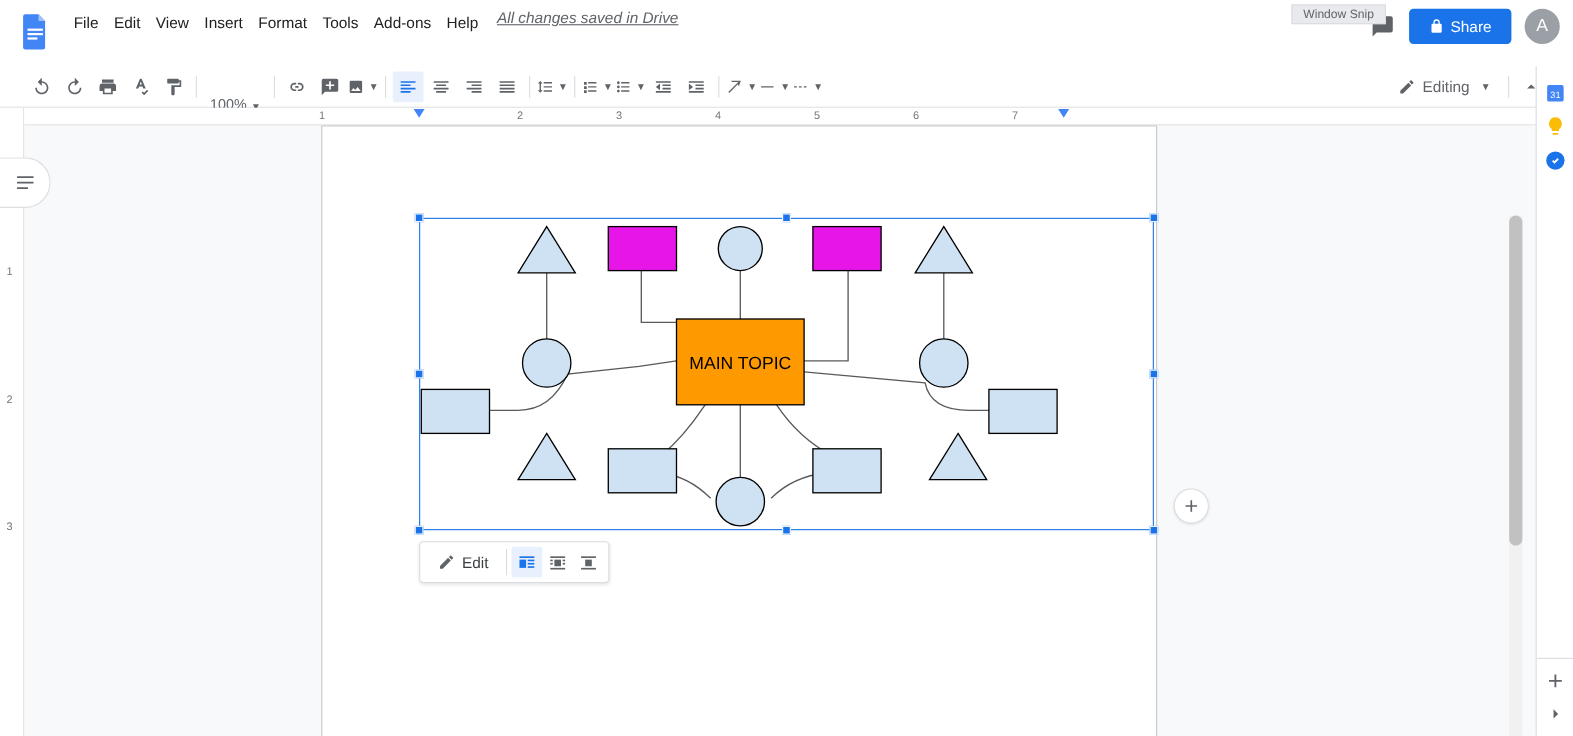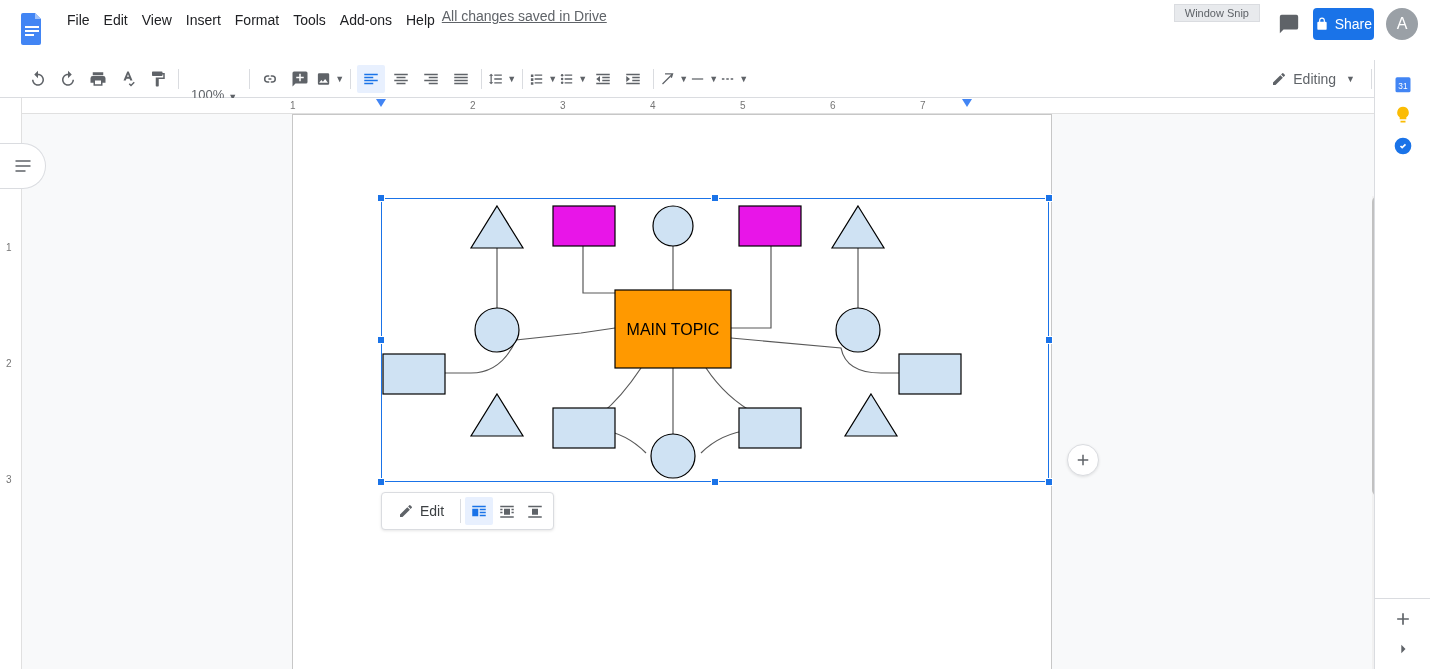--- a/index.html
+++ b/index.html
@@ -6,25 +6,25 @@
 body { font-family: Arial, sans-serif; font-size: 13px; color: #202124; background: #fff; overflow: hidden; width: 1430px; height: 669px; position: relative; }
 .header { display: flex; align-items: flex-start; padding: 8px 12px 0 12px; height: 60px; }
 .doc-icon { width: 40px; height: 40px; margin-right: 8px; display: flex; align-items: center; justify-content: center; cursor: pointer; }
 .doc-icon svg { display: block; }
 .title-area { flex: 1; }
 .title-row { display: flex; align-items: center; height: 24px; }
 .doc-title { font-size: 18px; color: #5f6368; padding: 2px 6px; cursor: text; }
 .title-icon { width: 24px; height: 24px; display: flex; align-items: center; justify-content: center; color: #5f6368; cursor: pointer; margin-left: 2px; }
 .menu-row { display: flex; height: 28px; }
 .menu-item { padding: 4px 7px; cursor: pointer; color: #202124; font-size: 14px; }
-.save-status { color: #5f6368; text-decoration: underline; font-size: 14px; cursor: pointer; }
+.save-status { margin-left: 10px; color: #5f6368; text-decoration: underline; font-size: 14px; cursor: pointer; font-style: italic; }
 .header-right { display: flex; align-items: center; gap: 12px; }
 .window-snip { position: absolute; top: 4px; right: 170px; background: #e8eaed; color: #5f6368; font-size: 11px; padding: 2px 10px; border: 1px solid #dadce0; }
 .comment-icon { width: 24px; height: 24px; display: flex; align-items: center; justify-content: center; color: #5f6368; cursor: pointer; }
-.share-btn { background: #1a73e8; color: #fff; border: none; border-radius: 4px; padding: 8px 2px; font-size: 14px; font-weight: 500; cursor: pointer; display: flex; align-items: center; gap: 6px; }
+.share-btn { background: #1a73e8; color: #fff; border: none; border-radius: 4px; padding: 8px 18px; font-size: 14px; font-weight: 500; cursor: pointer; display: flex; align-items: center; gap: 6px; }
 .avatar { width: 32px; height: 32px; border-radius: 50%; background: #9aa0a6; color: #fff; display: flex; align-items: center; justify-content: center; font-size: 16px; cursor: pointer; }
 .toolbar { display: flex; align-items: center; height: 38px; border-bottom: 1px solid #dadce0; padding: 0 24px 0 24px; gap: 2px; }
 .tb-btn { width: 28px; height: 28px; display: flex; align-items: center; justify-content: center; color: #5f6368; cursor: pointer; border-radius: 2px; position: relative; }
 .tb-btn.active { background: #e8f0fe; color: #1a73e8; }
 .tb-sep { width: 1px; height: 20px; background: #dadce0; margin: 0 4px; }
 .zoom { display: flex; align-items: flex-end; padding: 0 6px; cursor: pointer; color: #5f6368; font-size: 13px; margin-top: 32px; }
 .dropdown-arrow { font-size: 9px; margin-left: 4px; color: #5f6368; }
 .tb-spacer { flex: 1; }
 .editing-btn { display: flex; align-items: center; gap: 6px; padding: 4px 10px; cursor: pointer; color: #5f6368; font-size: 14px; }
 .canvas-area { position: relative; background: #f8f9fa; height: 571px; display: flex; }
@@ -38,21 +38,21 @@
 .sel-handle { position: absolute; width: 8px; height: 8px; background: #1a73e8; border: 1px solid #fff; }
 .h-tl { top: -4px; left: -4px; } .h-tm { top: -4px; left: calc(50% - 4px); } .h-tr { top: -4px; right: -4px; }
 .h-ml { top: calc(50% - 4px); left: -4px; } .h-mr { top: calc(50% - 4px); right: -4px; }
 .h-bl { bottom: -4px; left: -4px; } .h-bm { bottom: -4px; left: calc(50% - 4px); } .h-br { bottom: -4px; right: -4px; }
 .img-toolbar { position: absolute; bottom: -48px; left: 0; background: #fff; border: 1px solid #dadce0; border-radius: 4px; display: flex; align-items: center; padding: 4px; box-shadow: 0 1px 3px rgba(0,0,0,.1); }
 .img-tb-btn { padding: 6px 12px; display: flex; align-items: center; gap: 6px; cursor: pointer; color: #3c4043; font-size: 14px; border-radius: 2px; }
 .img-tb-icon { width: 28px; height: 28px; display: flex; align-items: center; justify-content: center; cursor: pointer; border-radius: 2px; }
 .img-tb-icon.active { background: #e8f0fe; color: #1a73e8; }
 .img-tb-sep { width: 1px; height: 24px; background: #dadce0; margin: 0 4px; }
 .add-btn { position: absolute; top: 246px; right: -50px; width: 32px; height: 32px; background: #fff; border: 1px solid #dadce0; border-radius: 50%; display: flex; align-items: center; justify-content: center; color: #5f6368; cursor: pointer; box-shadow: 0 1px 3px rgba(0,0,0,.1); }
-.sidebar { position: absolute; right: 0; top: 60px; width: 56px; height: 609px; border-left: 1px solid #dadce0; background: #fff; display: flex; flex-direction: column; align-items: center; padding-top: 14px; gap: 11px; }
+.sidebar { position: absolute; right: 0; top: 60px; width: 34px; height: 609px; border-left: 1px solid #dadce0; background: #fff; display: flex; flex-direction: column; align-items: center; padding-top: 14px; gap: 11px; }
 .side-icon { width: 20px; height: 20px; cursor: pointer; }
 .side-spacer { flex: 1; }
 .side-bottom { border-top: 1px solid #dadce0; width: 100%; display: flex; flex-direction: column; align-items: center; padding: 10px 0; gap: 10px; }
 .scrollbar-v { position: absolute; right: 46px; top: 98px; width: 12px; height: 555px; background: #f1f1f1; }
 .scroll-thumb { position: absolute; top: 0; width: 100%; height: 300px; background: #c1c1c1; border-radius: 6px; }
 .marker-blue { position:absolute; top:1px; width:0; height:0; border-left:5px solid transparent; border-right:5px solid transparent; border-top:8px solid #4285f4; }
 .tick { position:absolute; top:2px; font-size:10px; color:#757575; }
 </style>
 </head>
 <body>

